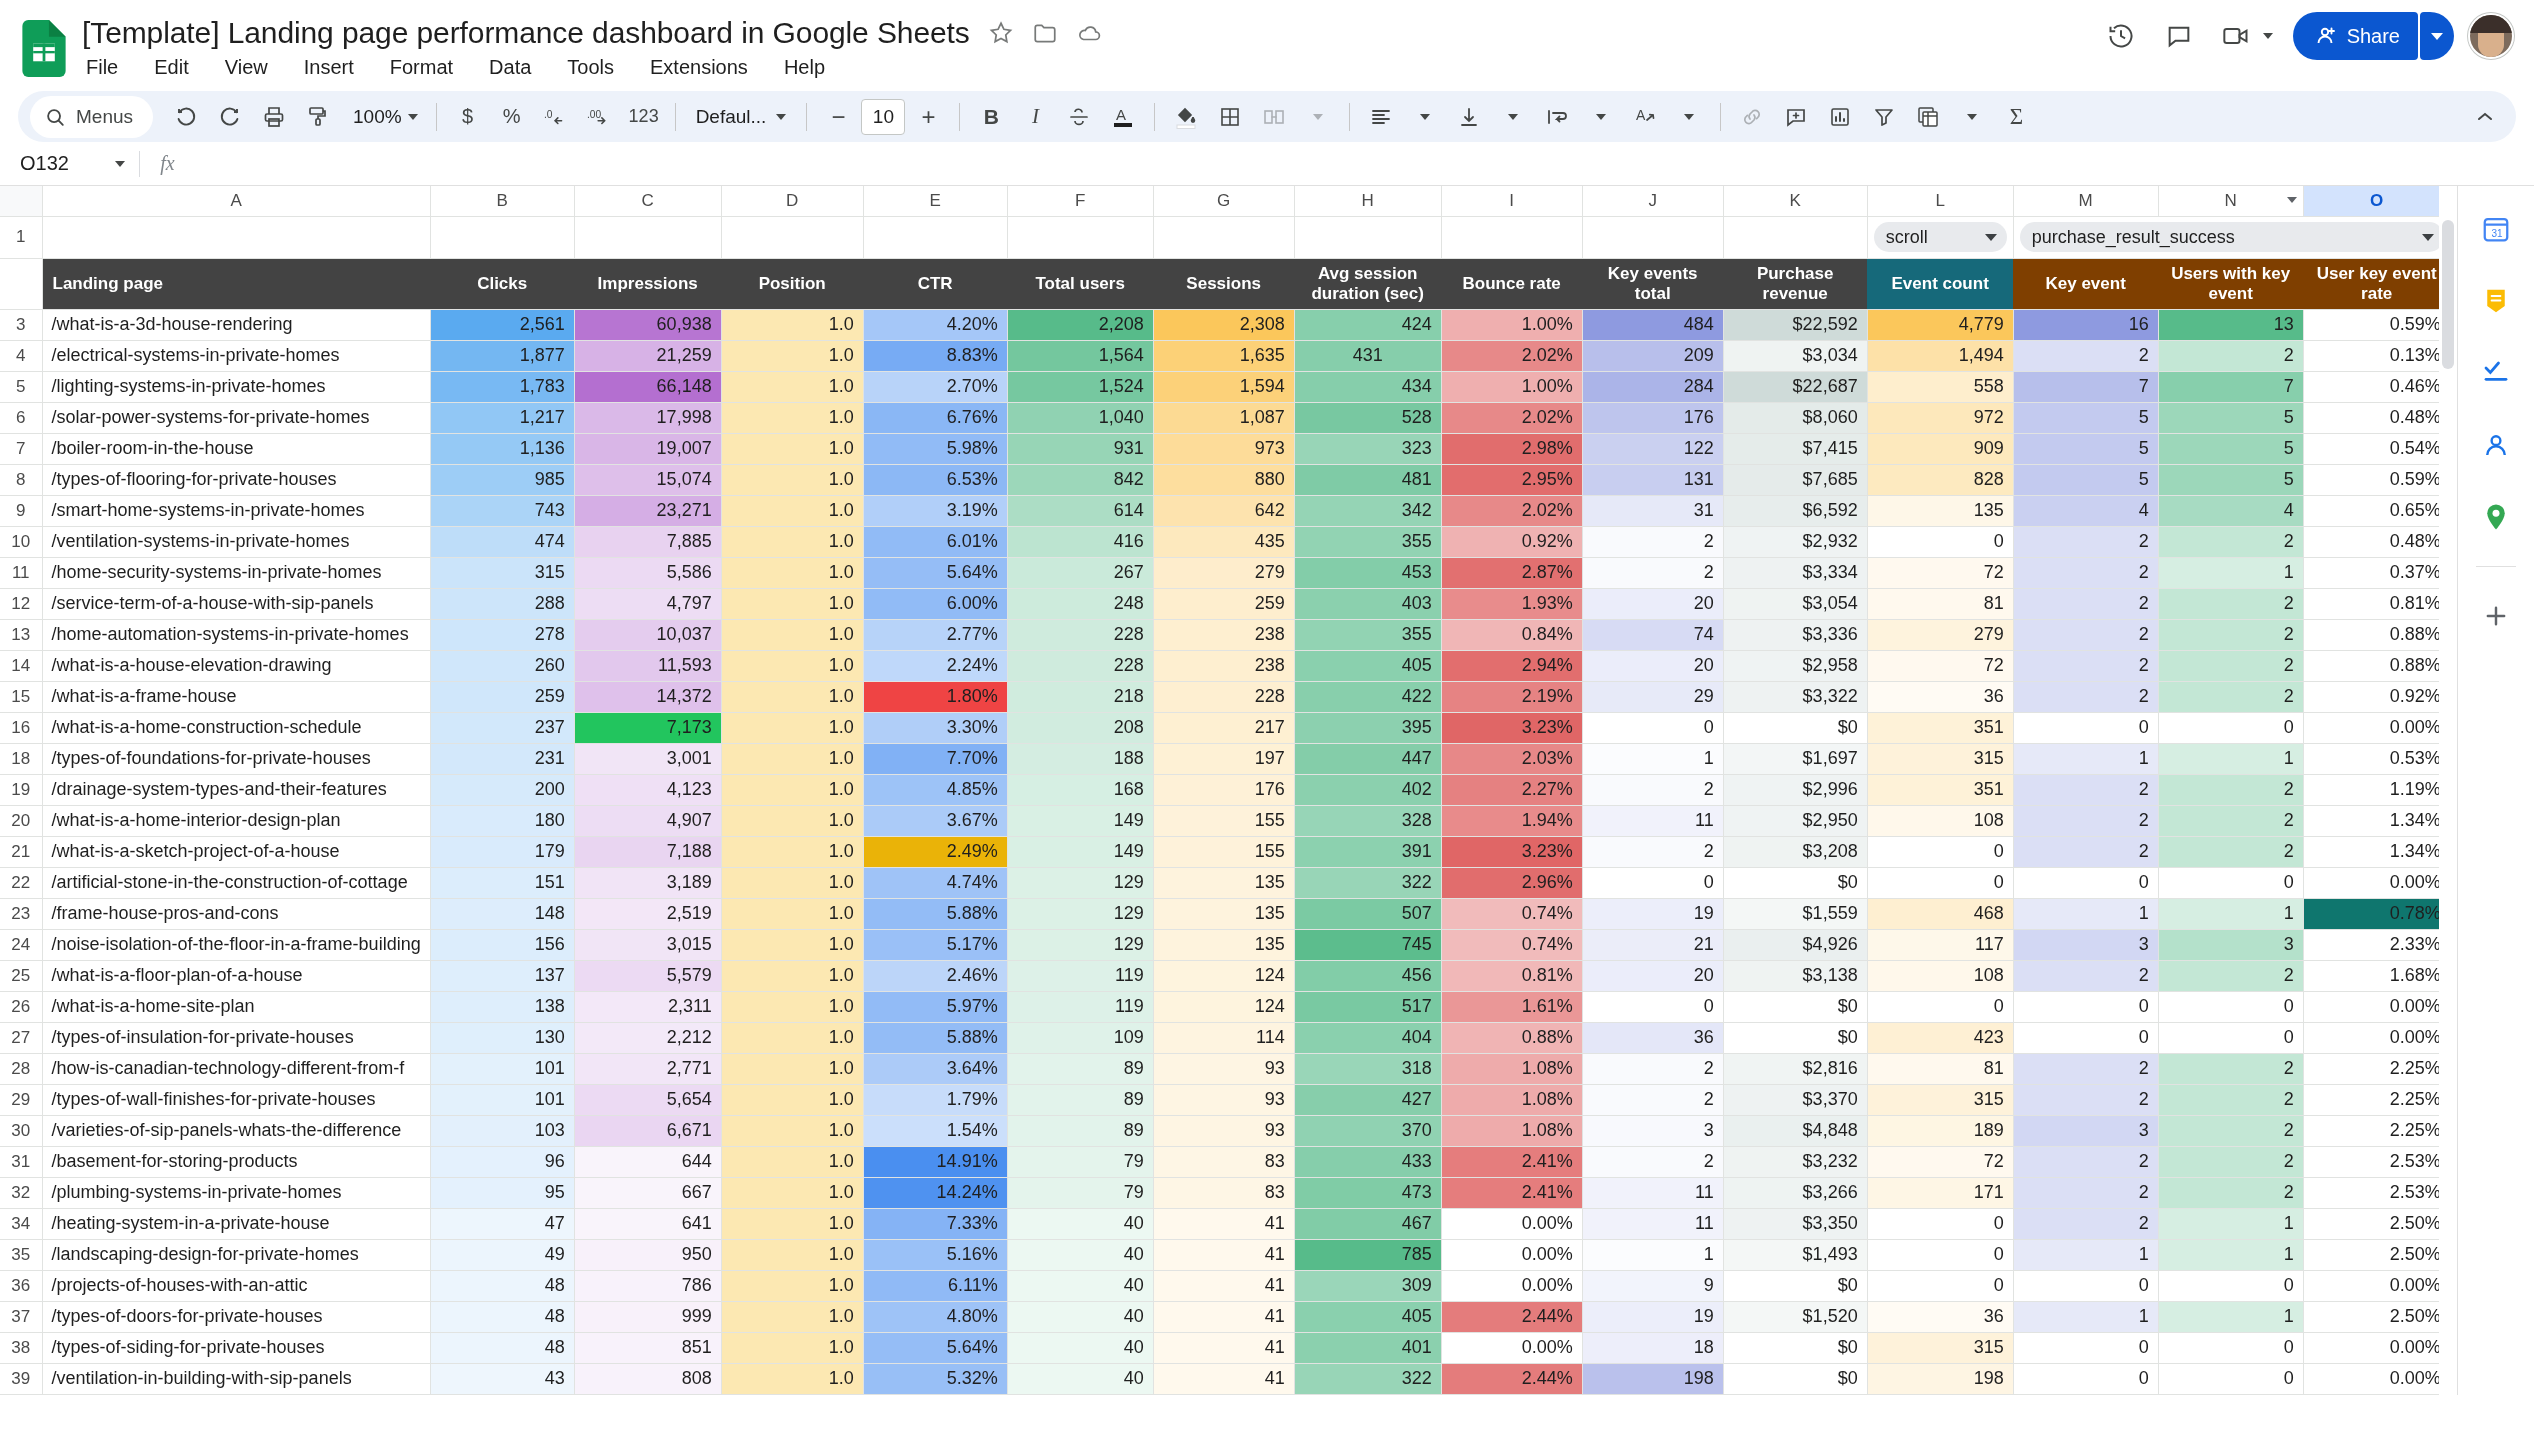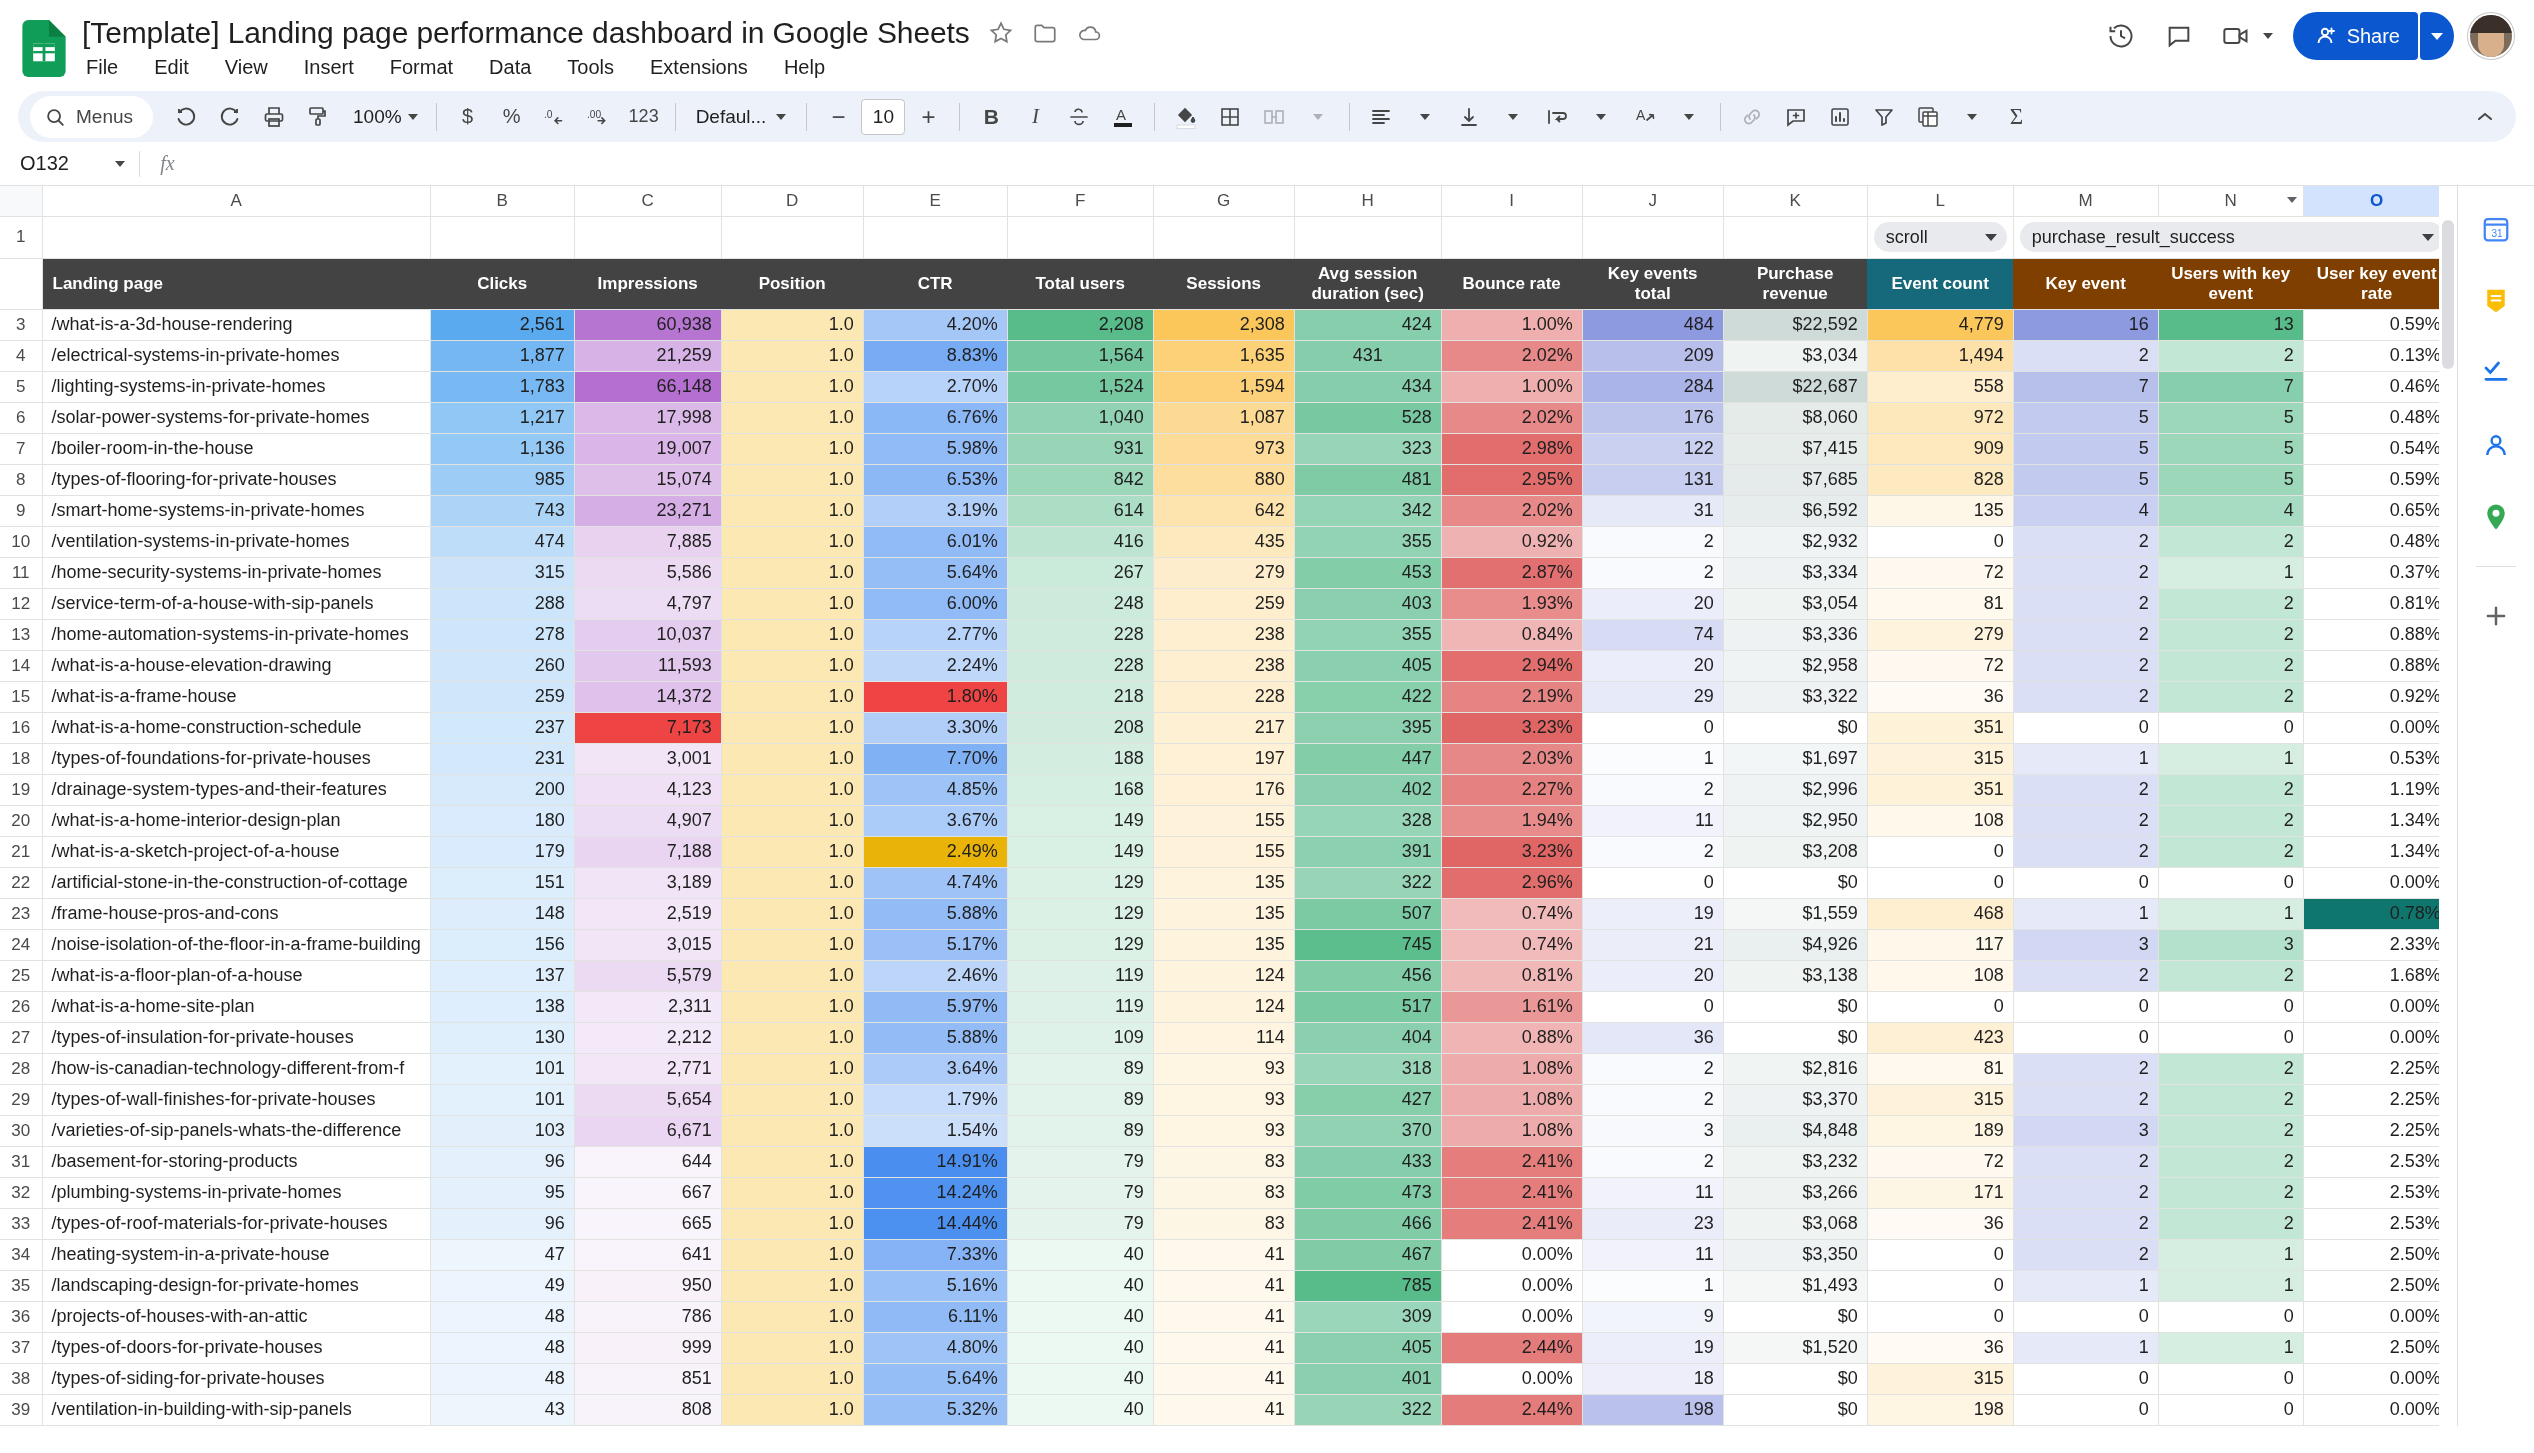--- a/index.html
+++ b/index.html
@@ -721,21 +721,21 @@
             <td class="cell num" style="background: rgb(238, 242, 242);">$3,322</td>
             <td class="cell num" style="background: rgb(255, 251, 244);">36</td>
             <td class="cell num" style="background: rgb(219, 223, 245);">2</td>
             <td class="cell num" style="background: rgb(195, 231, 213);">2</td>
             <td class="cell num" style="background: rgb(255, 255, 255);">0.92%</td>
           </tr>
           <tr>
             <td class="rownum">16</td>
             <td class="cell txt">/what-is-a-home-construction-schedule</td>
             <td class="cell num" style="background: rgb(210, 232, 251);">237</td>
-            <td class="cell num" style="background: #ef4444; padding-left: 12px;">7,173</td>
+            <td class="cell num" style="background: #22c55e; padding-left: 12px;">7,173</td>
             <td class="cell num" style="background: rgb(252, 232, 178);">1.0</td>
             <td class="cell num" style="background: rgb(176, 206, 248);">3.30%</td>
             <td class="cell num" style="background: rgb(209, 236, 223);">208</td>
             <td class="cell num" style="background: rgb(254, 240, 210);">217</td>
             <td class="cell num" style="background: rgb(140, 208, 175);">395</td>
             <td class="cell num" style="background: rgb(224, 102, 102);">3.23%</td>
             <td class="cell num" style="background: rgb(255, 255, 255);">0</td>
             <td class="cell num" style="background: rgb(255, 255, 255);">$0</td>
             <td class="cell num" style="background: rgb(254, 242, 216);">351</td>
             <td class="cell num" style="background: rgb(255, 255, 255);">0</td>
@@ -1006,38 +1006,20 @@
             <td class="cell num" style="background: rgb(128, 204, 166);">473</td>
             <td class="cell num" style="background: rgb(229, 125, 125);">2.41%</td>
             <td class="cell num" style="background: rgb(241, 242, 251);">11</td>
             <td class="cell num" style="background: rgb(238, 243, 242);">$3,266</td>
             <td class="cell num" style="background: rgb(254, 246, 229);">171</td>
             <td class="cell num" style="background: rgb(219, 223, 245);">2</td>
             <td class="cell num" style="background: rgb(195, 231, 213);">2</td>
             <td class="cell num" style="background: rgb(255, 255, 255);">2.53%</td>
           </tr>
           <tr>
-            <td class="rownum">33</td>
-            <td class="cell txt">/types-of-roof-materials-for-private-houses</td>
-            <td class="cell num" style="background: rgb(228, 241, 253);">96</td>
-            <td class="cell num" style="background: rgb(249, 244, 251);">665</td>
-            <td class="cell num" style="background: rgb(252, 232, 178);">1.0</td>
-            <td class="cell num" style="background: rgb(77, 145, 240);">14.44%</td>
-            <td class="cell num" style="background: rgb(228, 244, 236);">79</td>
-            <td class="cell num" style="background: rgb(254, 246, 229);">83</td>
-            <td class="cell num" style="background: rgb(129, 204, 167);">466</td>
-            <td class="cell num" style="background: rgb(229, 125, 125);">2.41%</td>
-            <td class="cell num" style="background: rgb(234, 236, 249);">23</td>
-            <td class="cell num" style="background: rgb(239, 243, 242);">$3,068</td>
-            <td class="cell num" style="background: rgb(255, 251, 244);">36</td>
-            <td class="cell num" style="background: rgb(219, 223, 245);">2</td>
-            <td class="cell num" style="background: rgb(195, 231, 213);">2</td>
-            <td class="cell num" style="background: rgb(255, 255, 255);">2.53%</td>
-          </tr>
-          <tr>
             <td class="rownum">34</td>
             <td class="cell txt">/heating-system-in-a-private-house</td>
             <td class="cell num" style="background: rgb(237, 246, 253);">47</td>
             <td class="cell num" style="background: rgb(249, 244, 251);">641</td>
             <td class="cell num" style="background: rgb(252, 232, 178);">1.0</td>
             <td class="cell num" style="background: rgb(133, 179, 245);">7.33%</td>
             <td class="cell num" style="background: rgb(236, 248, 242);">40</td>
             <td class="cell num" style="background: rgb(255, 249, 237);">41</td>
             <td class="cell num" style="background: rgb(129, 204, 167);">467</td>
             <td class="cell num" style="background: rgb(255, 255, 255);">0.00%</td>

